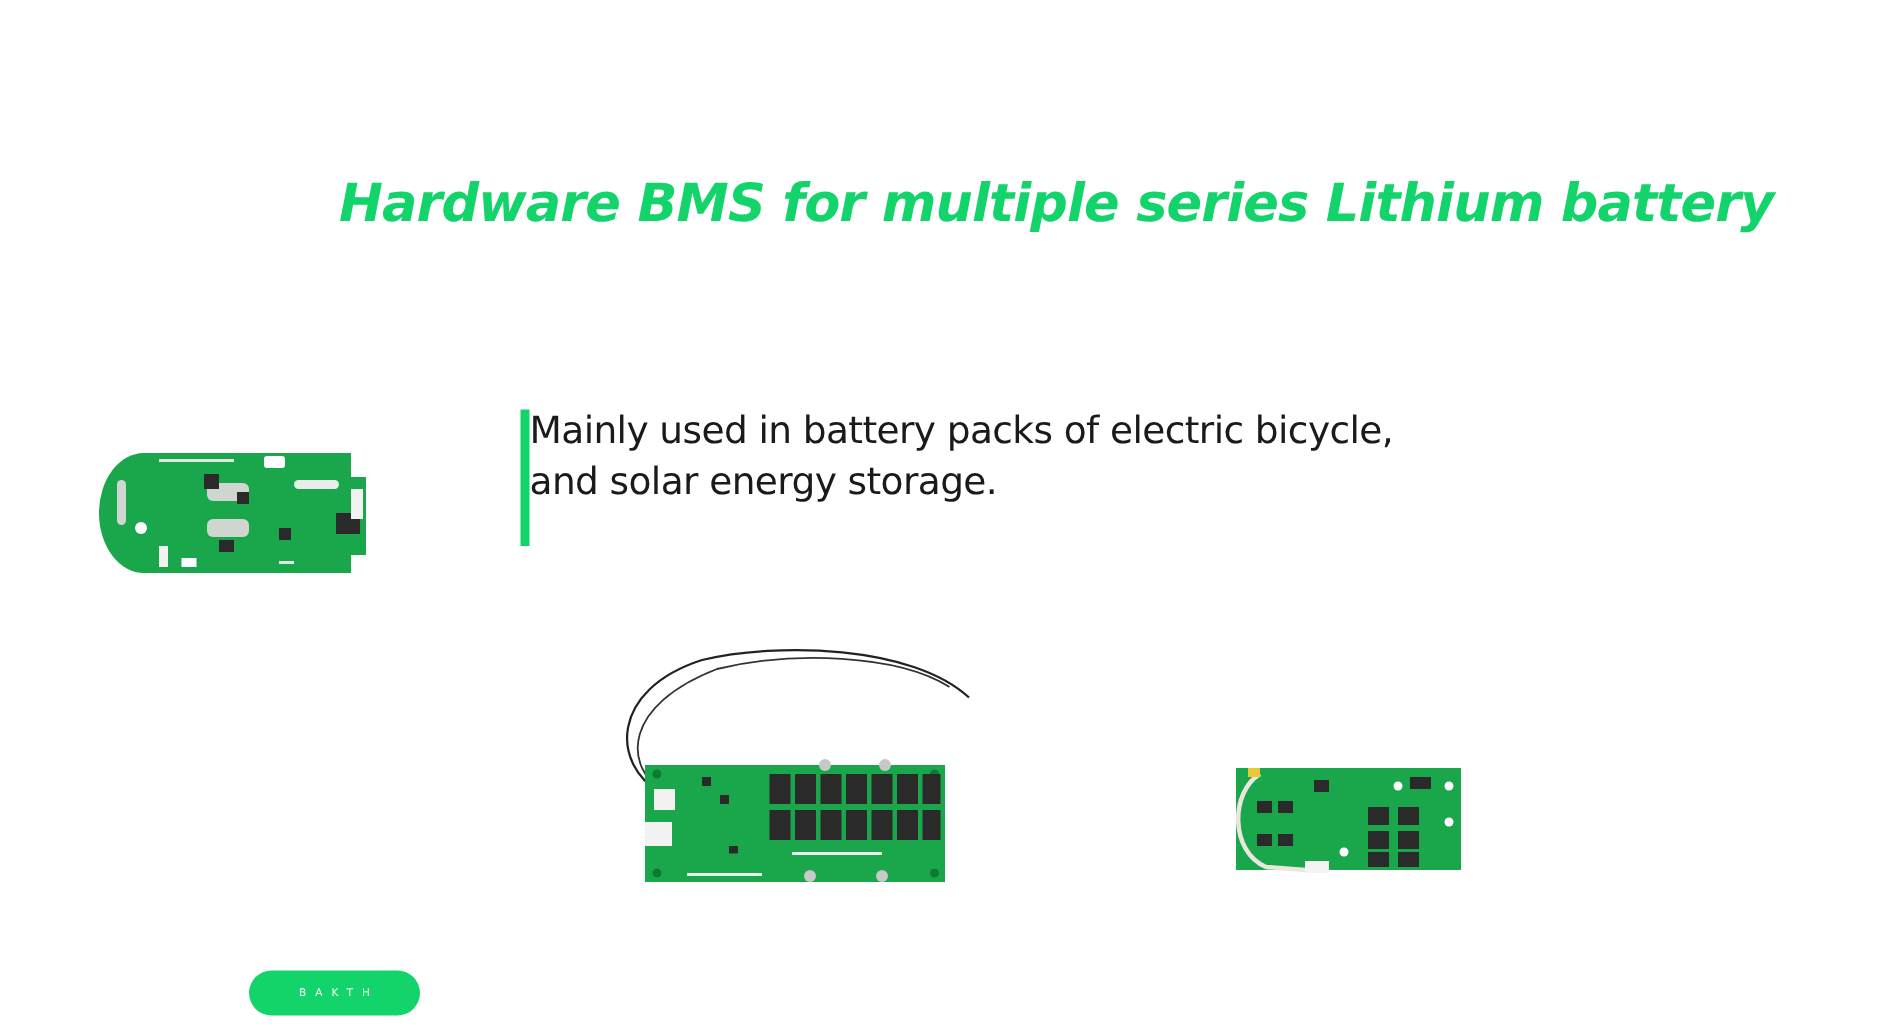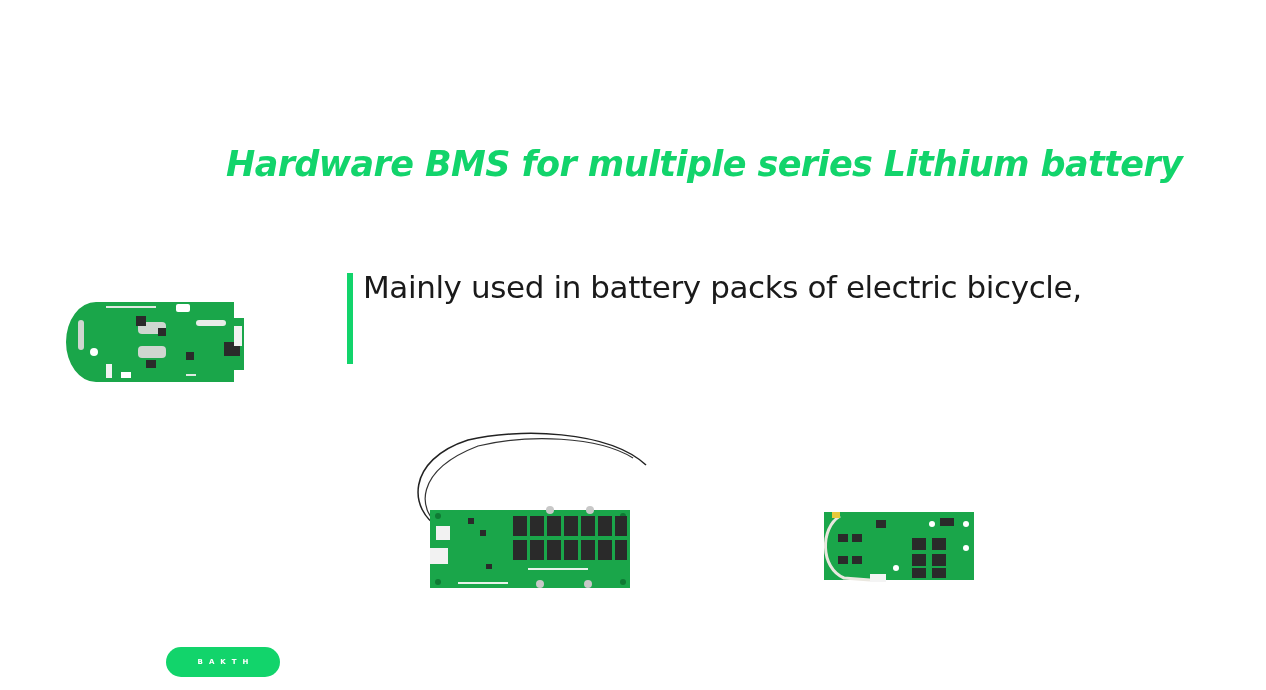--- a/index.html
+++ b/index.html
@@ -2,64 +2,65 @@
 <html><head>
 <meta charset="utf-8">
 <style>
   html, body { margin: 0; padding: 0; }
   body {
     width: 1266px; height: 690px; background: #ffffff;
     position: relative; overflow: hidden;
     font-family: "Liberation Sans", sans-serif;
   }
   .title {
-    position: absolute; left: 226px; top: 144px; width: 900px;
+    position: absolute; left: 226px; top: 116px; width: 900px;
     font-family: "DejaVu Sans", sans-serif;
     font-weight: bold; font-style: italic;
     font-size: 35px; letter-spacing: -0.6px;
     color: #12d46b; white-space: nowrap;
   }
   .desc-wrap {
     position: absolute; left: 347px; top: 270px;
     display: flex;
   }
   .desc-bar {
     width: 6px; height: 91px; background: #12d46b; margin-top: 3px;
   }
   .desc-text {
-    margin-left: 10px; font-family: "DejaVu Sans", sans-serif;
-    font-size: 31px; line-height: 34px; color: #1a1a1a;
+    font-family: "DejaVu Sans", sans-serif;
+    font-size: 25px; line-height: 34px; color: #1a1a1a;
     letter-spacing: -0.4px; width: 680px;
   }
   .desc-text span { display: block; white-space: nowrap; }
 
   .board { position: absolute; }
   .pcb { fill: #1aa64a; }
   .chip { fill: #2a2a2a; }
   .pad { fill: #cfd6d0; }
 
   .brand-btn {
     position: absolute; left: 166px; top: 647px;
     width: 114px; height: 30px; border-radius: 15px;
     background: #12d46b; color: #ffffff;
     display: flex; align-items: center; justify-content: center;
-    font-size: 7px; letter-spacing: 6px; font-weight: bold;
+    font-size: 7px; letter-spacing: 6px; font-weight: normal;
     font-family: "DejaVu Sans", sans-serif;
     padding-left: 6px; box-sizing: border-box;
   }
 </style>
 </head>
 <body>
 
 <div class="title">Hardware BMS for multiple series Lithium battery</div>
 
 <div class="desc-wrap">
   <div class="desc-bar"></div>
   <div class="desc-text">
     <span>Mainly used in battery packs of electric bicycle,</span>
+    <span>and solar energy storage.</span>
   </div>
 </div>
 
 <svg class="board" style="left:66px; top:298px;" width="180" height="86" viewBox="0 0 180 86">
   <path class="pcb" d="M30 4 H168 V20 H178 V72 H168 V84 H30 A30 40 0 0 1 30 4 Z"></path>
   <rect x="12" y="22" width="6" height="30" rx="3" class="pad"></rect>
   <circle cx="28" cy="54" r="4" fill="#fff"></circle>
   <rect x="110" y="6" width="14" height="8" rx="2" fill="#fff"></rect>
   <rect x="130" y="22" width="30" height="6" rx="3" fill="#e8ede9"></rect>
   <rect x="72" y="24" width="28" height="12" rx="4" class="pad"></rect>

